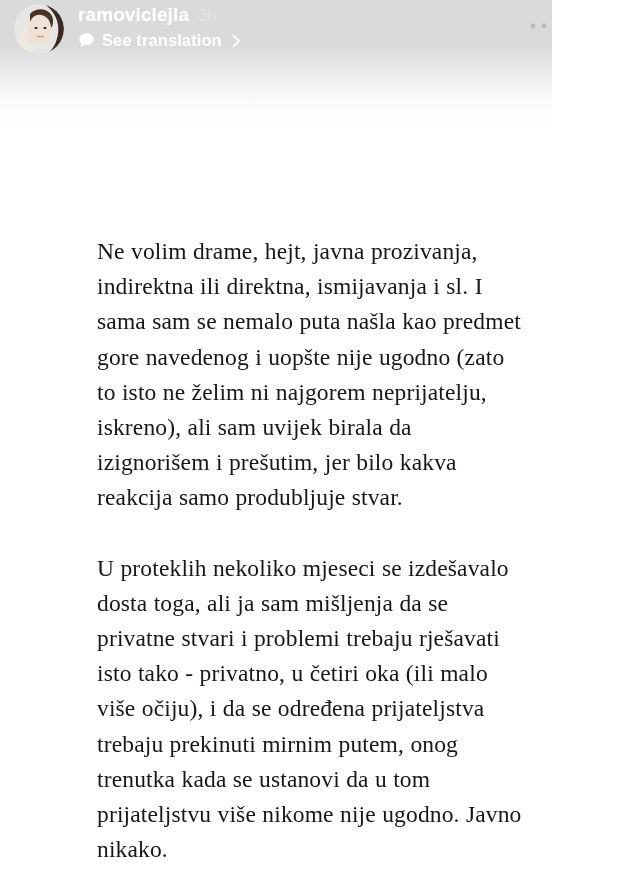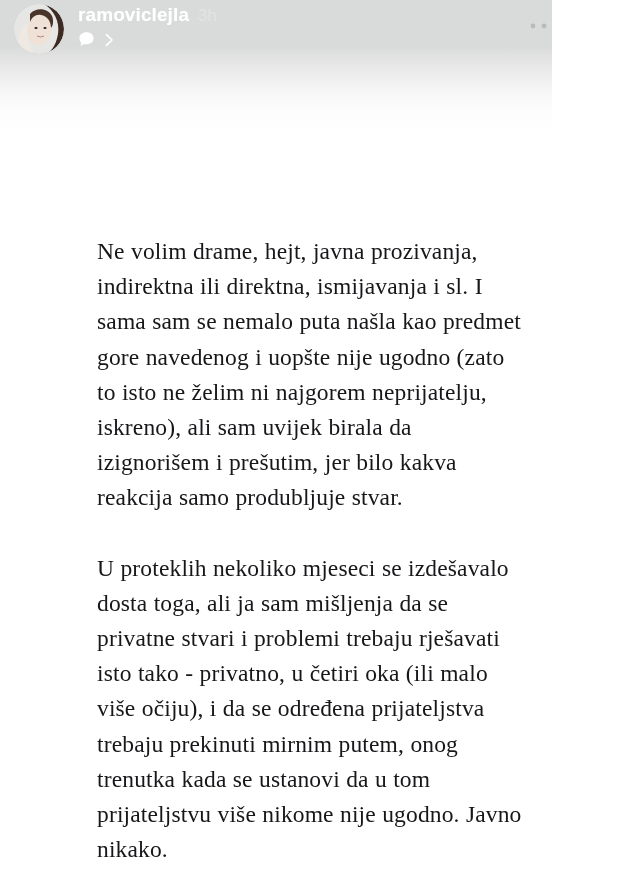--- a/index.html
+++ b/index.html
@@ -185,20 +185,21 @@
       <div class="line1">
         <span class="username">ramoviclejla</span>
         <span class="timestamp">3h</span>
       </div>
       <div class="line2">
         <span class="translate-icon">
           <svg viewBox="0 0 17 17" xmlns="http://www.w3.org/2000/svg" aria-hidden="true">
             <path d="M8.5 1.2 C12.6 1.2 15.6 3.8 15.6 7.2 C15.6 10.6 12.6 13.2 8.5 13.2 C7.6 13.2 6.8 13.1 6.1 12.9 L2.6 14.9 L3.3 11.7 C2.0 10.6 1.4 9.0 1.4 7.2 C1.4 3.8 4.4 1.2 8.5 1.2 Z" fill="#ffffff"></path>
           </svg>
         </span>
+        <span class="translate-label">See translation</span>
         <span class="chevron">
           <svg viewBox="0 0 11 14" xmlns="http://www.w3.org/2000/svg" aria-hidden="true">
             <path d="M2.4 1.6 L8.0 7 L2.4 12.4" fill="none" stroke="#ffffff" stroke-width="1.7" stroke-linecap="round" stroke-linejoin="round"></path>
           </svg>
         </span>
       </div>
     </div>
 
     <div class="header-actions">
       <div class="more-btn">

